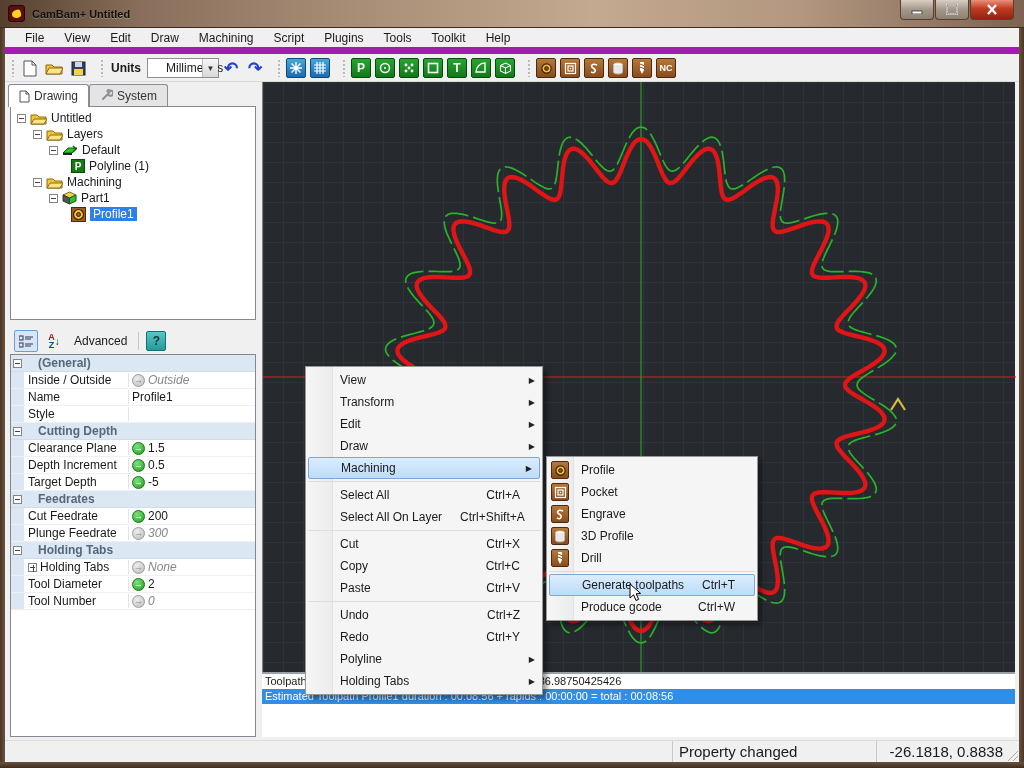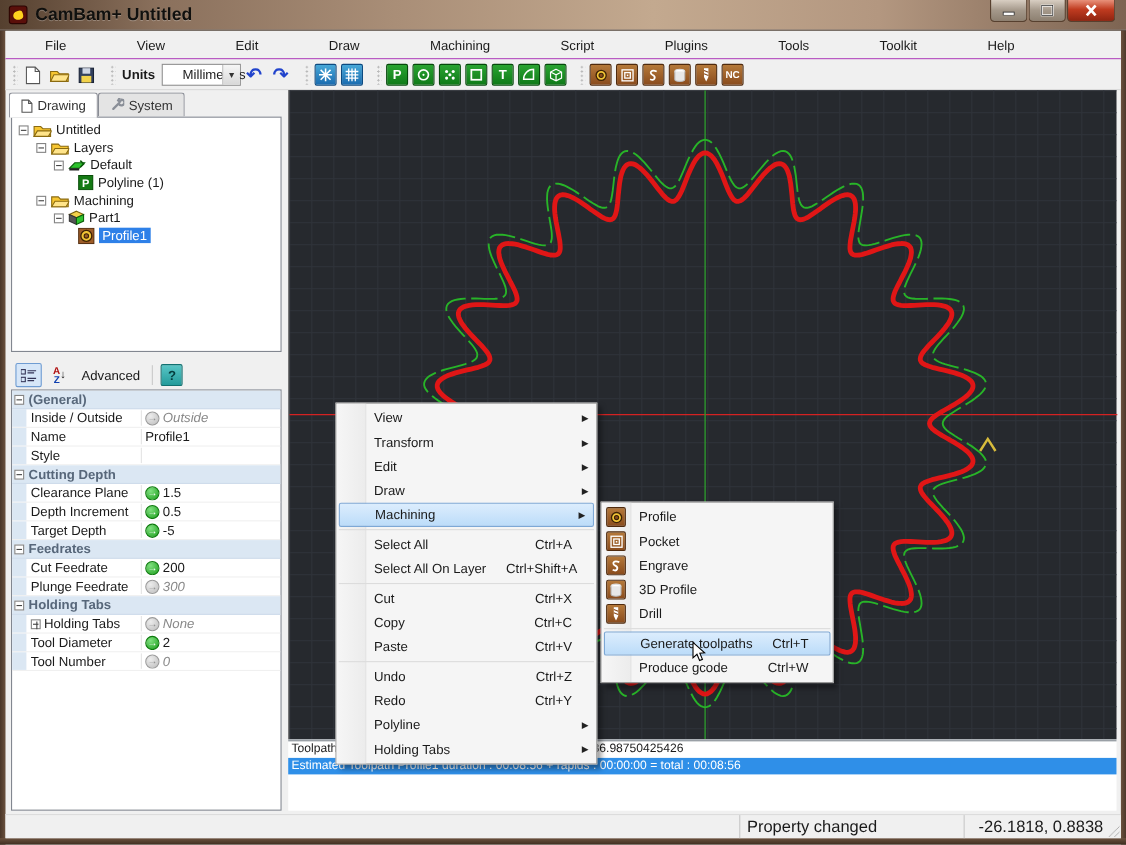--- a/index.html
+++ b/index.html
@@ -6,33 +6,33 @@
   html,body { width:1024px; height:768px; overflow:hidden; }
   body { font-family:"Liberation Sans", sans-serif; font-size:12px; color:#1a1a1a; background:#f0f0f0; position:relative; }
 
   
   .stage { position:absolute; inset:0; background:#f0f0f0; }
   .titlebar { position:absolute; left:0; top:0; width:1024px; height:28px;
     background:linear-gradient(90deg,#55402f 0%,#8a705c 14%,#a98e77 35%,#c3a98f 58%,#b39780 78%,#7d6452 100%);
     border-bottom:1px solid #3a2a1f; display:flex; align-items:center; }
   .app-icon { width:17px; height:17px; margin:0 7px 0 8px; background:#5a0f0a; border:1px solid #2c0502; border-radius:3px; position:relative; }
   .app-icon i { position:absolute; left:3px; top:4px; width:9px; height:8px; background:#ffd21e; border-radius:60% 40% 50% 60%; transform:rotate(-15deg); }
-  .title-text { color:#10100e; font-weight:bold; font-size:16px; text-shadow:0 1px 0 rgba(255,255,255,.25); }
+  .title-text { color:#10100e; font-weight:bold; font-size:11px; text-shadow:0 1px 0 rgba(255,255,255,.25); }
   .win-buttons { position:absolute; right:10px; top:0; display:flex; }
   .win-btn { width:34px; height:20px; border:1px solid #57402f; border-top:none; border-radius:0 0 4px 4px;
     background:linear-gradient(#d8cec2,#a4988a 50%,#8d8071); display:flex; align-items:center; justify-content:center; margin-left:1px; }
   .win-btn.close { width:44px; background:linear-gradient(#e8917a,#c03b20 45%,#8f2410); }
   .win-btn svg { display:block; }
 
   .frame-l,.frame-r { position:absolute; top:28px; bottom:0; width:5px; background:linear-gradient(90deg,#4a3628,#6b523f); }
   .frame-l { left:0; } .frame-r { right:0; background:linear-gradient(90deg,#6b523f,#4a3628); }
   .frame-b { position:absolute; left:0; right:0; bottom:0; height:6px; background:linear-gradient(#6b523f,#3d2c1f); }
 
   
-  .menubar { position:absolute; left:5px; right:5px; top:28px; height:26px; background:#f0f0f0; display:flex; align-items:center; padding-left:26px; border-bottom:1px solid #a21caf;gap:44px; }
+  .menubar { position:absolute; left:5px; right:5px; top:28px; height:26px; background:#f0f0f0; display:flex; align-items:center; padding-left:10px; border-bottom:7px solid #a21caf; }
   .menubar .mitem { padding:4px 10px; }
 
   
   .toolbar { position:absolute; left:5px; right:5px; top:54px; height:28px; background:#f0f0f0; display:flex; align-items:flex-end; border-bottom:1px solid #d9d9d9; }
   .tgroup { display:flex; align-items:center; height:26px; padding:0 4px; }
   .grip { width:5px; height:18px; margin:0 2px; background-image:radial-gradient(#b9b9b9 35%, transparent 36%); background-size:4px 4px; }
   .tbtn { width:22px; height:22px; display:flex; align-items:center; justify-content:center; margin:0 1px; }
   .units-label { font-weight:bold; margin:0 6px 0 4px; }
   .combo { width:72px; height:20px; background:#fff; border:1px solid #8f8f8f; display:flex; align-items:center; position:relative; padding-left:18px; font-size:12px; }
   .combo .dd { position:absolute; right:0; top:0; width:16px; height:18px; background:linear-gradient(#f6f6f6,#d8d8d8); border-left:1px solid #bdbdbd; display:flex; align-items:center; justify-content:center; font-size:8px; color:#333; }
@@ -62,21 +62,21 @@
   .azicon .a { color:#b01010; } .azicon .z { color:#1040b0; }
   .helpbtn { width:20px; height:20px; background:linear-gradient(#59c6c6,#239b9b); border:1px solid #117070; color:#073; color:#053d3d; font-weight:bold; display:flex; align-items:center; justify-content:center; border-radius:2px; }
   .vsep { width:1px; height:18px; background:#c9c9c9; margin:0 3px; }
 
   .propgrid { position:absolute; left:2px; right:2px; top:270px; bottom:3px; background:#fff; border:1px solid #828790; overflow:hidden; font-size:12px; }
   .prow { height:17px; display:flex; align-items:center; border-bottom:1px solid #f0f0f0; }
   .prow .gut { width:13px; align-self:stretch; background:#dbe7f3; flex:0 0 13px; }
   .prow .plabel { width:105px; flex:0 0 105px; padding-left:4px; border-right:1px solid #e4e4e4; display:flex; align-items:center; gap:3px; overflow:hidden; white-space:nowrap; }
   .prow .pval { flex:1; padding-left:3px; display:flex; align-items:center; gap:3px; overflow:hidden; white-space:nowrap; }
   .prow.cat { background:#dbe7f3; color:#57677a; font-weight:bold; border-bottom:1px solid #cfdceb; }
-  .prow.cat .catlbl { padding-left:4px; }
+  .prow.cat .catlbl { padding-left:16px; }
   .prow.cat .expander { margin-left:2px; background:#fff; }
   .gicon { width:13px; height:13px; border-radius:50%; flex:0 0 13px; position:relative; }
   .gicon.set { background:radial-gradient(circle at 35% 30%, #7fe07f, #1d9f1d); border:1px solid #0e7a0e; }
   .gicon.def { background:radial-gradient(circle at 35% 30%, #ececec, #bdbdbd); border:1px solid #9a9a9a; }
   .gicon::after { content:"→"; position:absolute; inset:0; color:#fff; font-size:9px; line-height:11px; text-align:center; font-weight:bold; }
   .gicon.def::after { color:#8a8a8a; }
   .val-default { color:#888; font-style:italic; }
 
   
   .canvas { position:absolute; left:262px; top:82px; width:753px; height:590px; background-color:#26292e;

